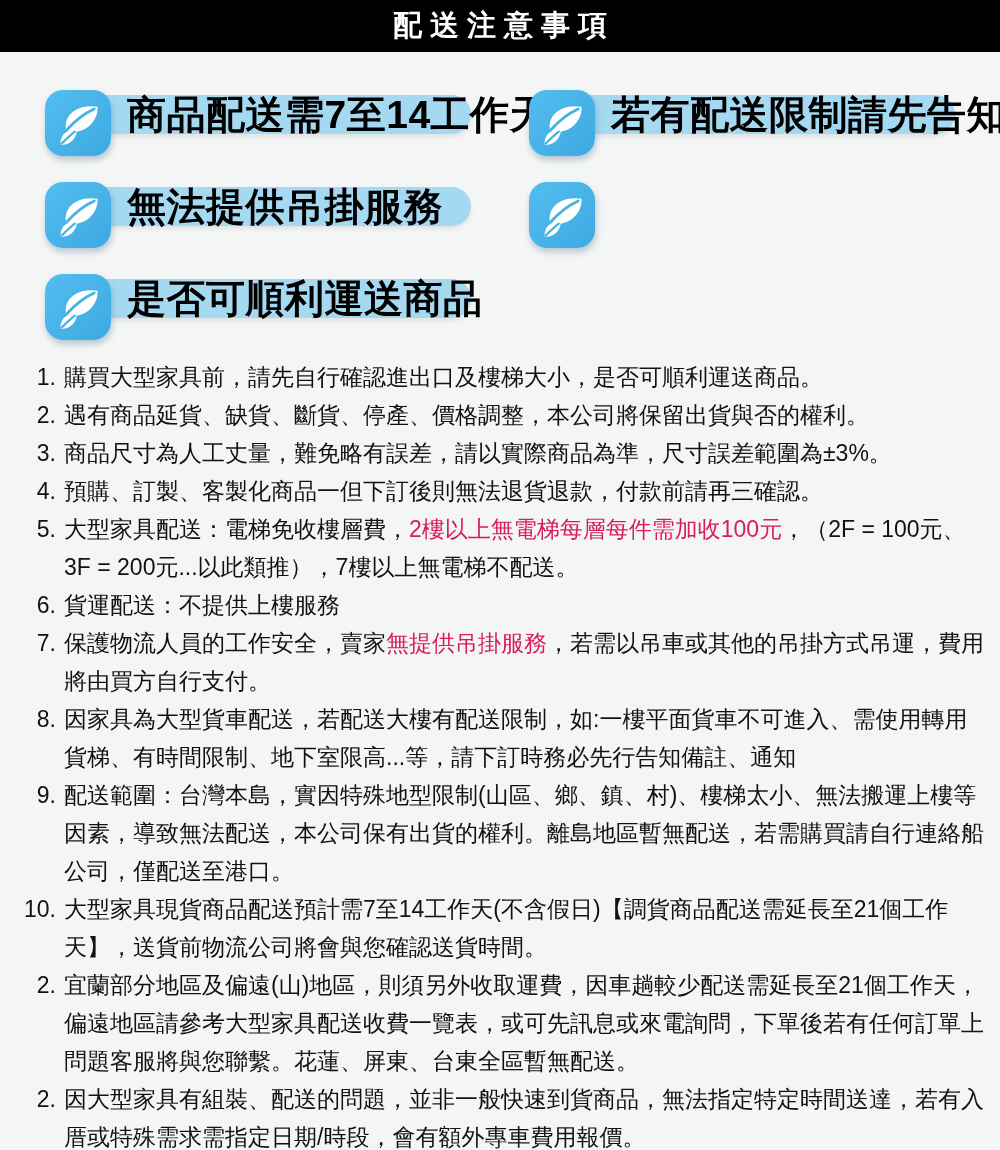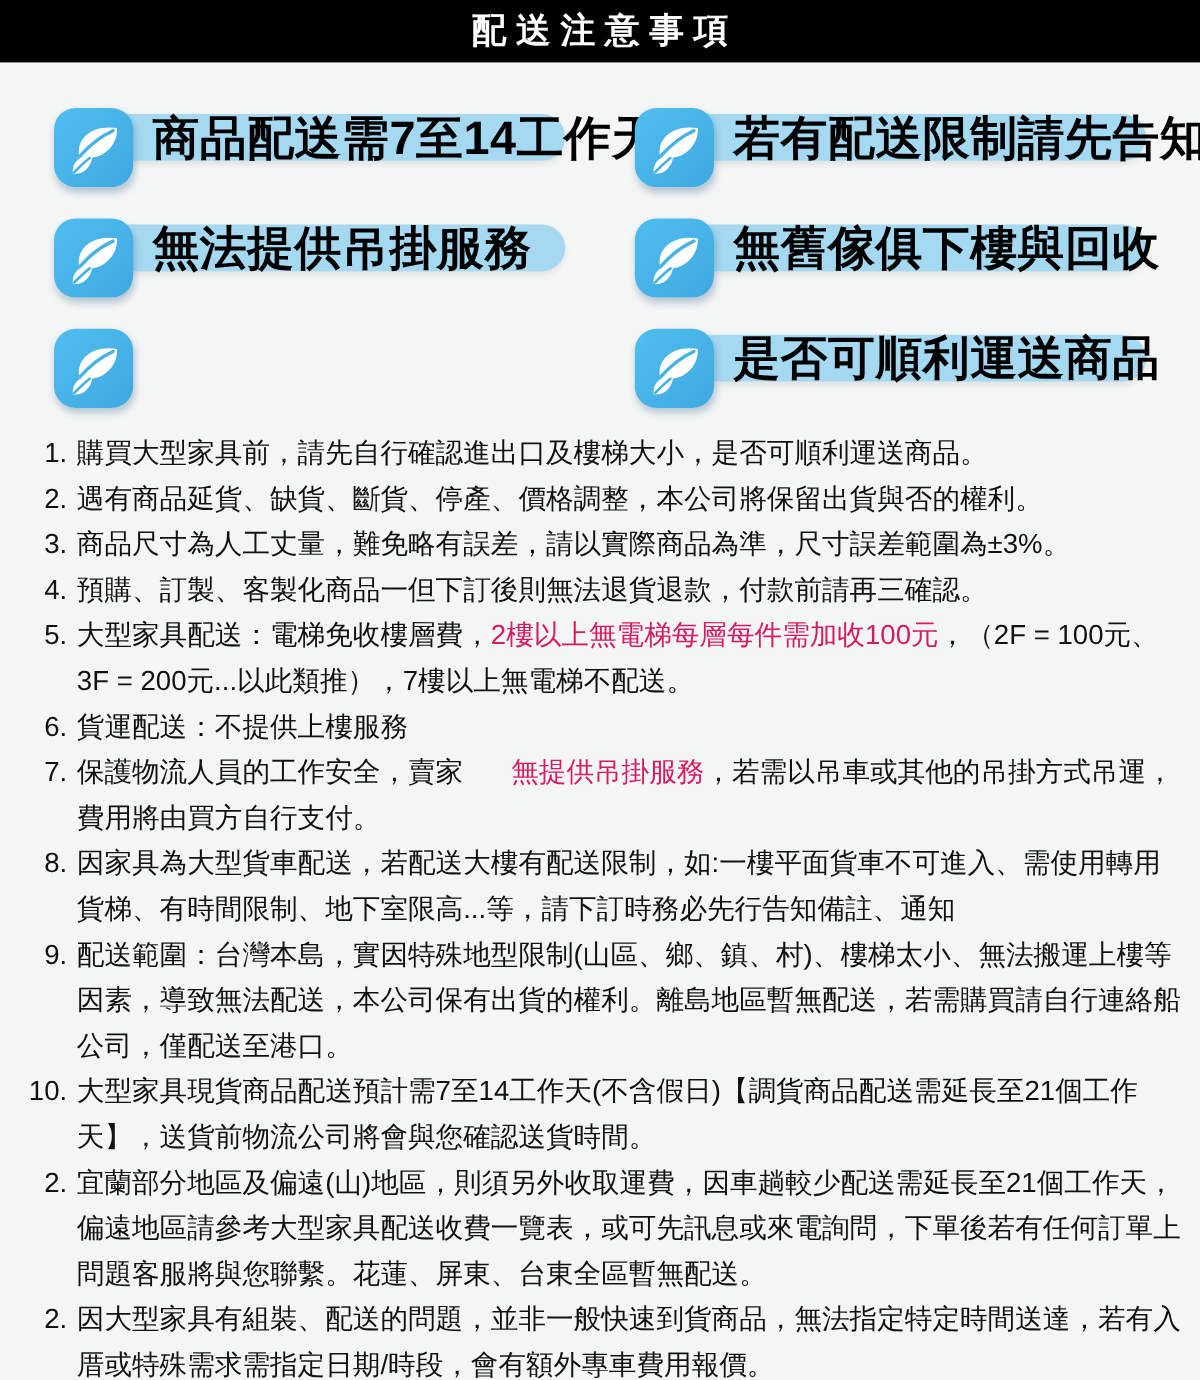--- a/index.html
+++ b/index.html
@@ -114,28 +114,20 @@
   </div>
   <div class="badge">
     <div class="badge-pill">無法提供吊掛服務</div>
     <div class="badge-icon" style="color:#45b2e6">
         <svg>
           <use href="#leaf"></use>
         </svg>
       </div>
   </div>
   <div class="badge">
-    <div class="badge-pill">無舊傢俱下樓與回收</div>
-    <div class="badge-icon" style="color:#45b2e6">
-        <svg>
-          <use href="#leaf"></use>
-        </svg>
-      </div>
-  </div>
-  <div class="badge">
     <div class="badge-icon" style="color:#45b2e6">
         <svg>
           <use href="#leaf"></use>
         </svg>
       </div>
   </div>
   <div class="badge">
     <div class="badge-pill">是否可順利運送商品</div>
     <div class="badge-icon" style="color:#45b2e6">
         <svg>
@@ -165,21 +157,21 @@
     <div class="note">
       <span class="num">5.</span>
       <span class="txt"><span>大型家具配送：電梯免收樓層費，</span><span style="color: rgb(216, 27, 96);">2樓以上無電梯每層每件需加收100元</span><span>，（2F = 100元、3F = 200元...以此類推），7樓以上無電梯不配送。</span></span>
     </div>
     <div class="note">
       <span class="num">6.</span>
       <span class="txt"><span>貨運配送：不提供上樓服務</span></span>
     </div>
     <div class="note">
       <span class="num">7.</span>
-      <span class="txt"><span>保護物流人員的工作安全，賣家</span><span style="color: rgb(216, 27, 96); margin-left: 40px;">無提供吊掛服務</span><span>，若需以吊車或其他的吊掛方式吊運，費用將由買方自行支付。</span></span>
+      <span class="txt"><span>保護物流人員的工作安全，賣家</span><span style="color: rgb(216, 27, 96);">無提供吊掛服務</span><span>，若需以吊車或其他的吊掛方式吊運，費用將由買方自行支付。</span></span>
     </div>
     <div class="note">
       <span class="num">8.</span>
       <span class="txt"><span>因家具為大型貨車配送，若配送大樓有配送限制，如:一樓平面貨車不可進入、需使用轉用貨梯、有時間限制、地下室限高...等，請下訂時務必先行告知備註、通知</span></span>
     </div>
     <div class="note">
       <span class="num">9.</span>
       <span class="txt"><span>配送範圍：台灣本島，實因特殊地型限制(山區、鄉、鎮、村)、樓梯太小、無法搬運上樓等因素，導致無法配送，本公司保有出貨的權利。離島地區暫無配送，若需購買請自行連絡船公司，僅配送至港口。</span></span>
     </div>
     <div class="note">

